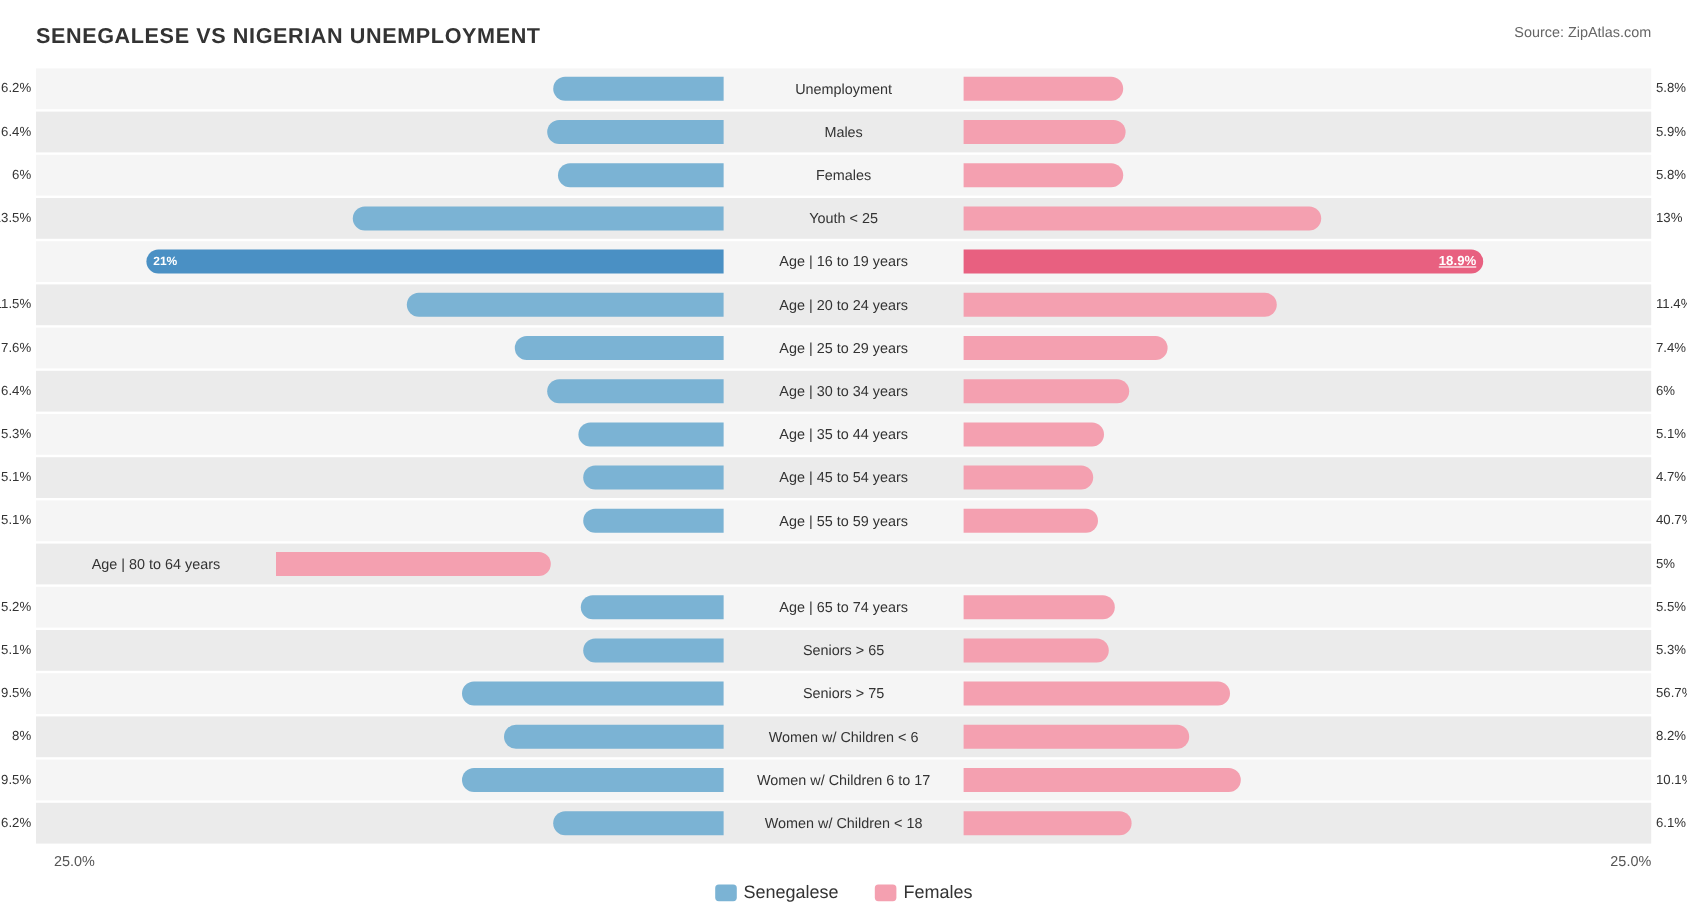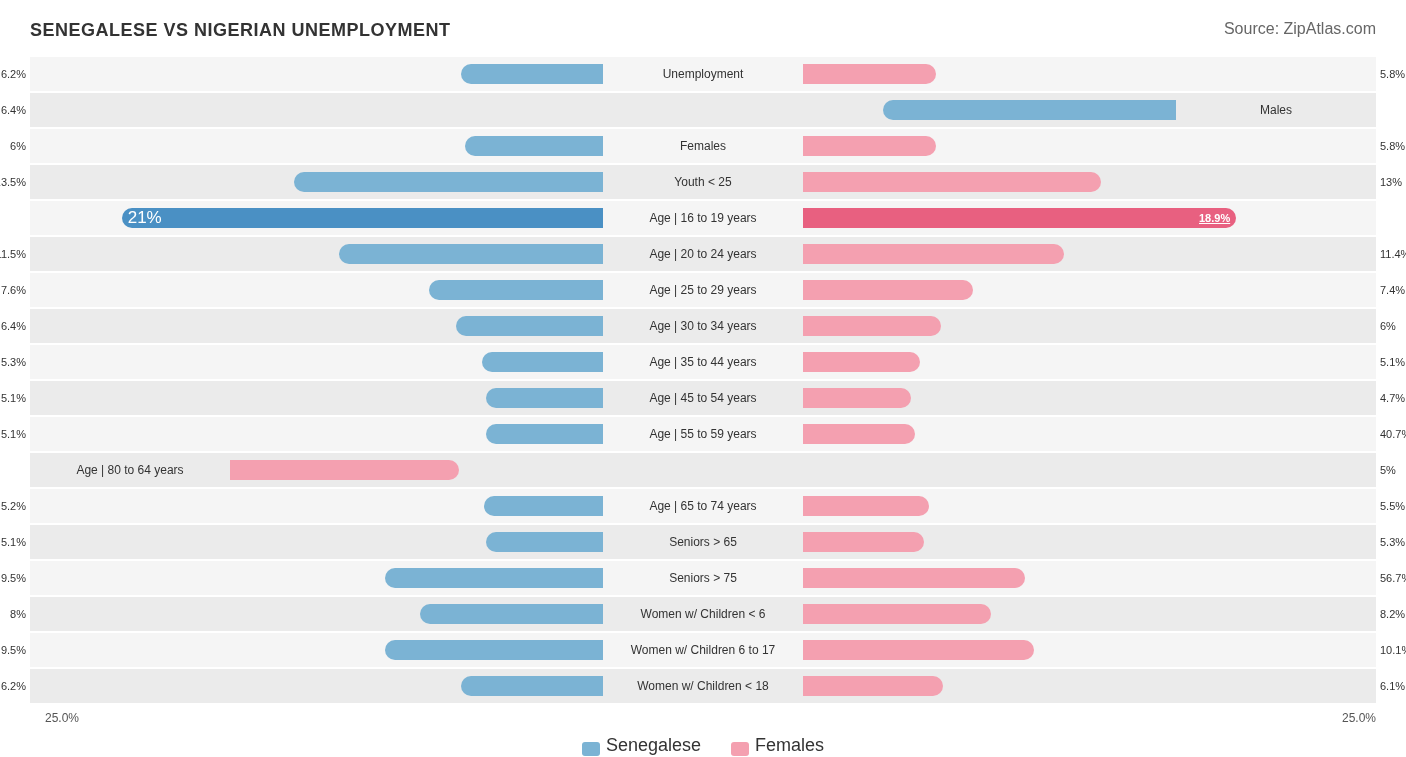--- a/index.html
+++ b/index.html
@@ -21,21 +21,21 @@
       margin-bottom: 16px;
     }
     .chart-title {
       font-size: 18px;
       font-weight: bold;
       color: #333;
       text-transform: uppercase;
       letter-spacing: 0.5px;
     }
     .chart-source {
-      font-size: 16px;
+      font-size: 12px;
       color: #666;
     }
     .chart-area {
       position: relative;
       width: 100%;
     }
     .bar-row {
       display: flex;
       align-items: center;
       margin-bottom: 2px;
@@ -118,23 +118,23 @@
     .right-val {
       position: absolute;
       left: calc(100% + 4px);
       font-size: 11px;
       color: #333;
       white-space: nowrap;
     }
     .val-inside-left {
       position: absolute;
       left: 6px;
-      font-size: 17px;
+      font-size: 10px;
       color: #fff;
-      font-weight: normal;
+      font-weight: bold;
     }
     .val-inside-right {
       position: absolute;
       right: 6px;
       font-size: 11px;
       color: #fff;
       font-weight: bold;
       text-decoration: underline;
     }
     .x-axis {
@@ -149,23 +149,23 @@
       margin-left: 15px;
     }
     .legend {
       display: flex;
       justify-content: center;
       gap: 30px;
       margin-top: 10px;
     }
     .legend-item {
       display: flex;
-      align-items: flex-end;
+      align-items: center;
       gap: 6px;
-      font-size: 18px;
+      font-size: 15px;
       color: #333;
     }
     .legend-color {
       width: 18px;
       height: 14px;
       border-radius: 3px;
     }
     .blue-legend { background: #7bb3d4; }
     .pink-legend { background: #f4a0b0; }
   </style>
@@ -199,20 +199,26 @@
   </div>
       <div class="bar-row">
     <div class="bars-area">
       <div class="left-section">
         <div class="blue-bar" style="width:25.6%;">
           
         </div>
         <span class="left-val">6.4%</span>
       </div>
       <div class="center-label">Males</div>
+      <div class="right-section">
+        <div class="pink-bar" style="width:23.6%;">
+          
+        </div>
+        <span class="right-val">5.9%</span>
+      </div>
     </div>
   </div>
       <div class="bar-row">
     <div class="bars-area">
       <div class="left-section">
         <div class="blue-bar" style="width:24%;">
           
         </div>
         <span class="left-val">6%</span>
       </div>

